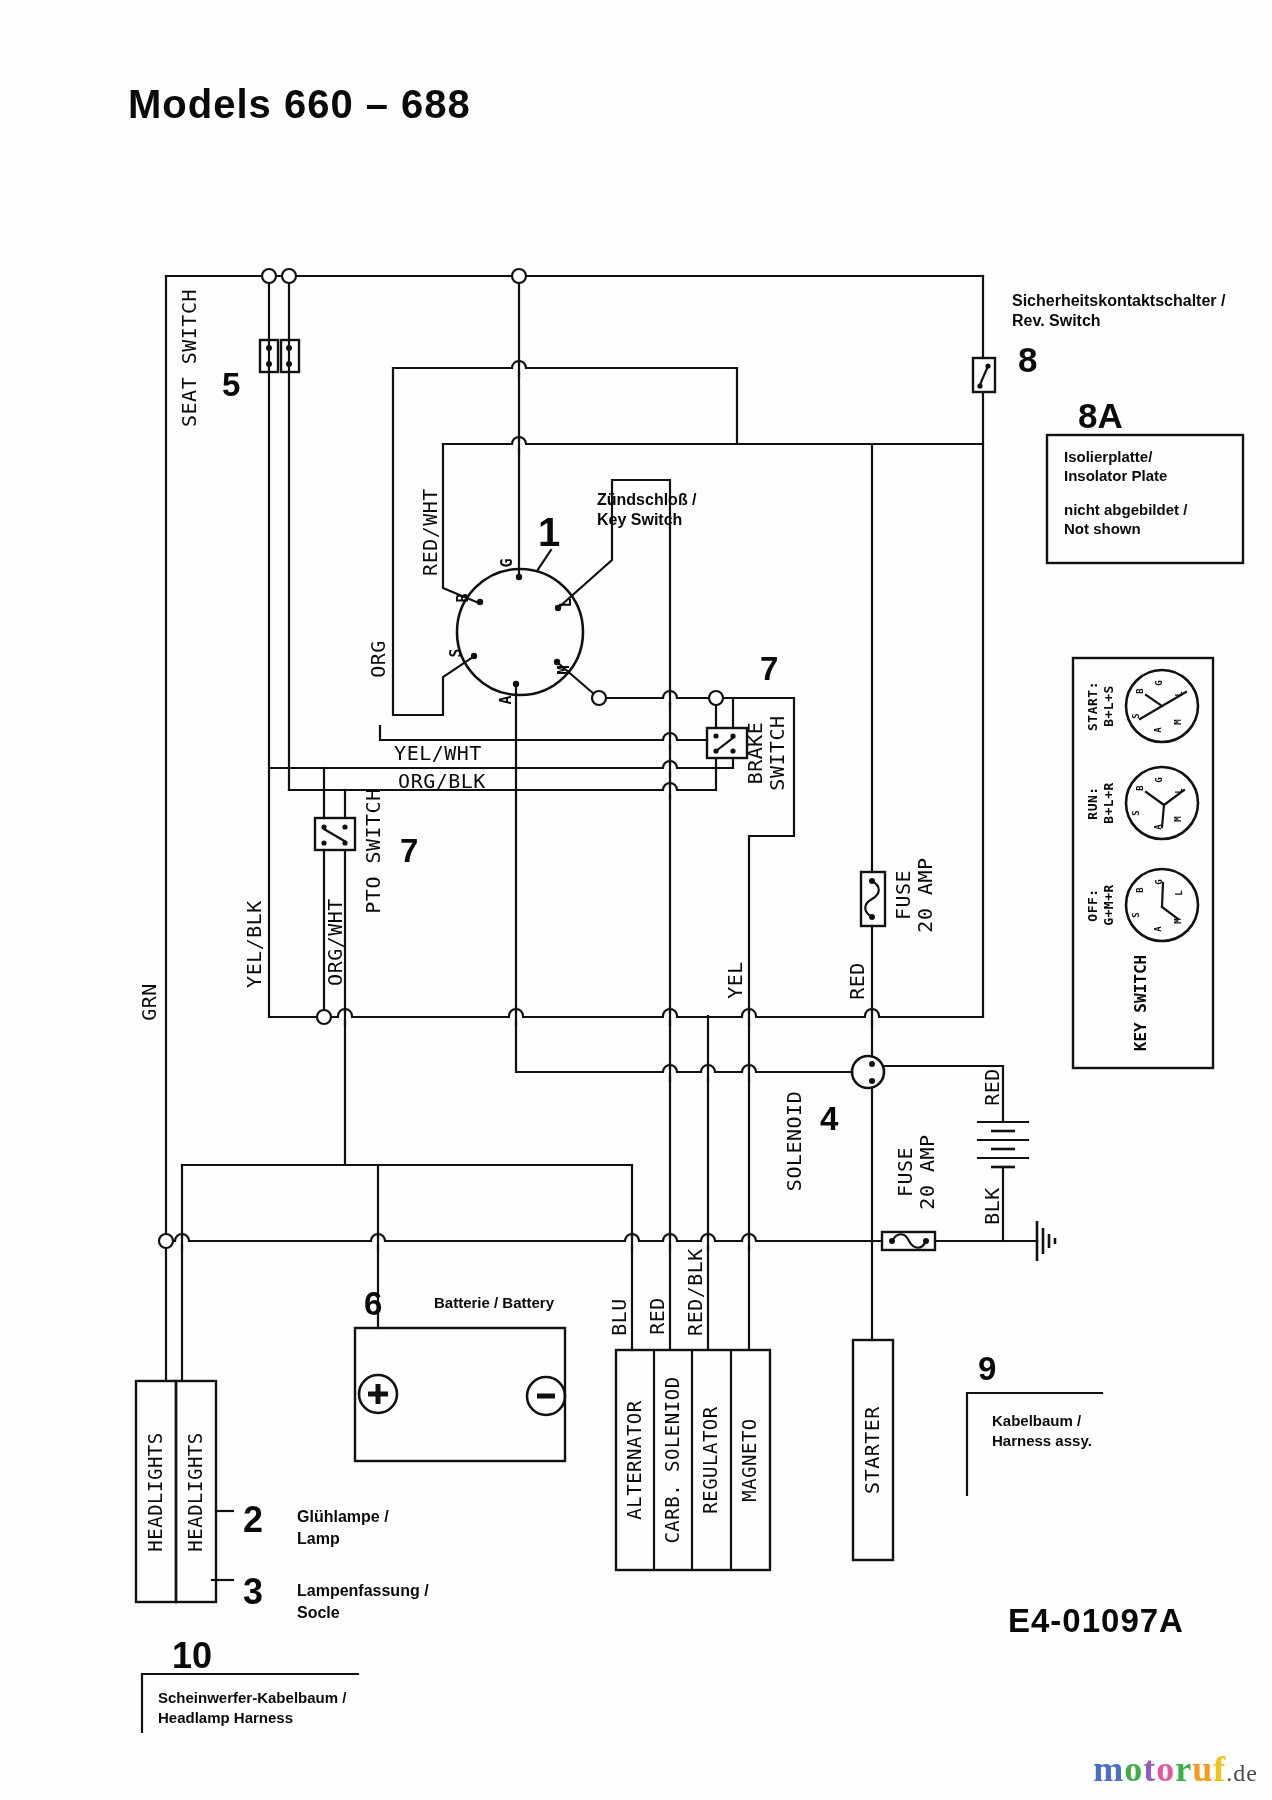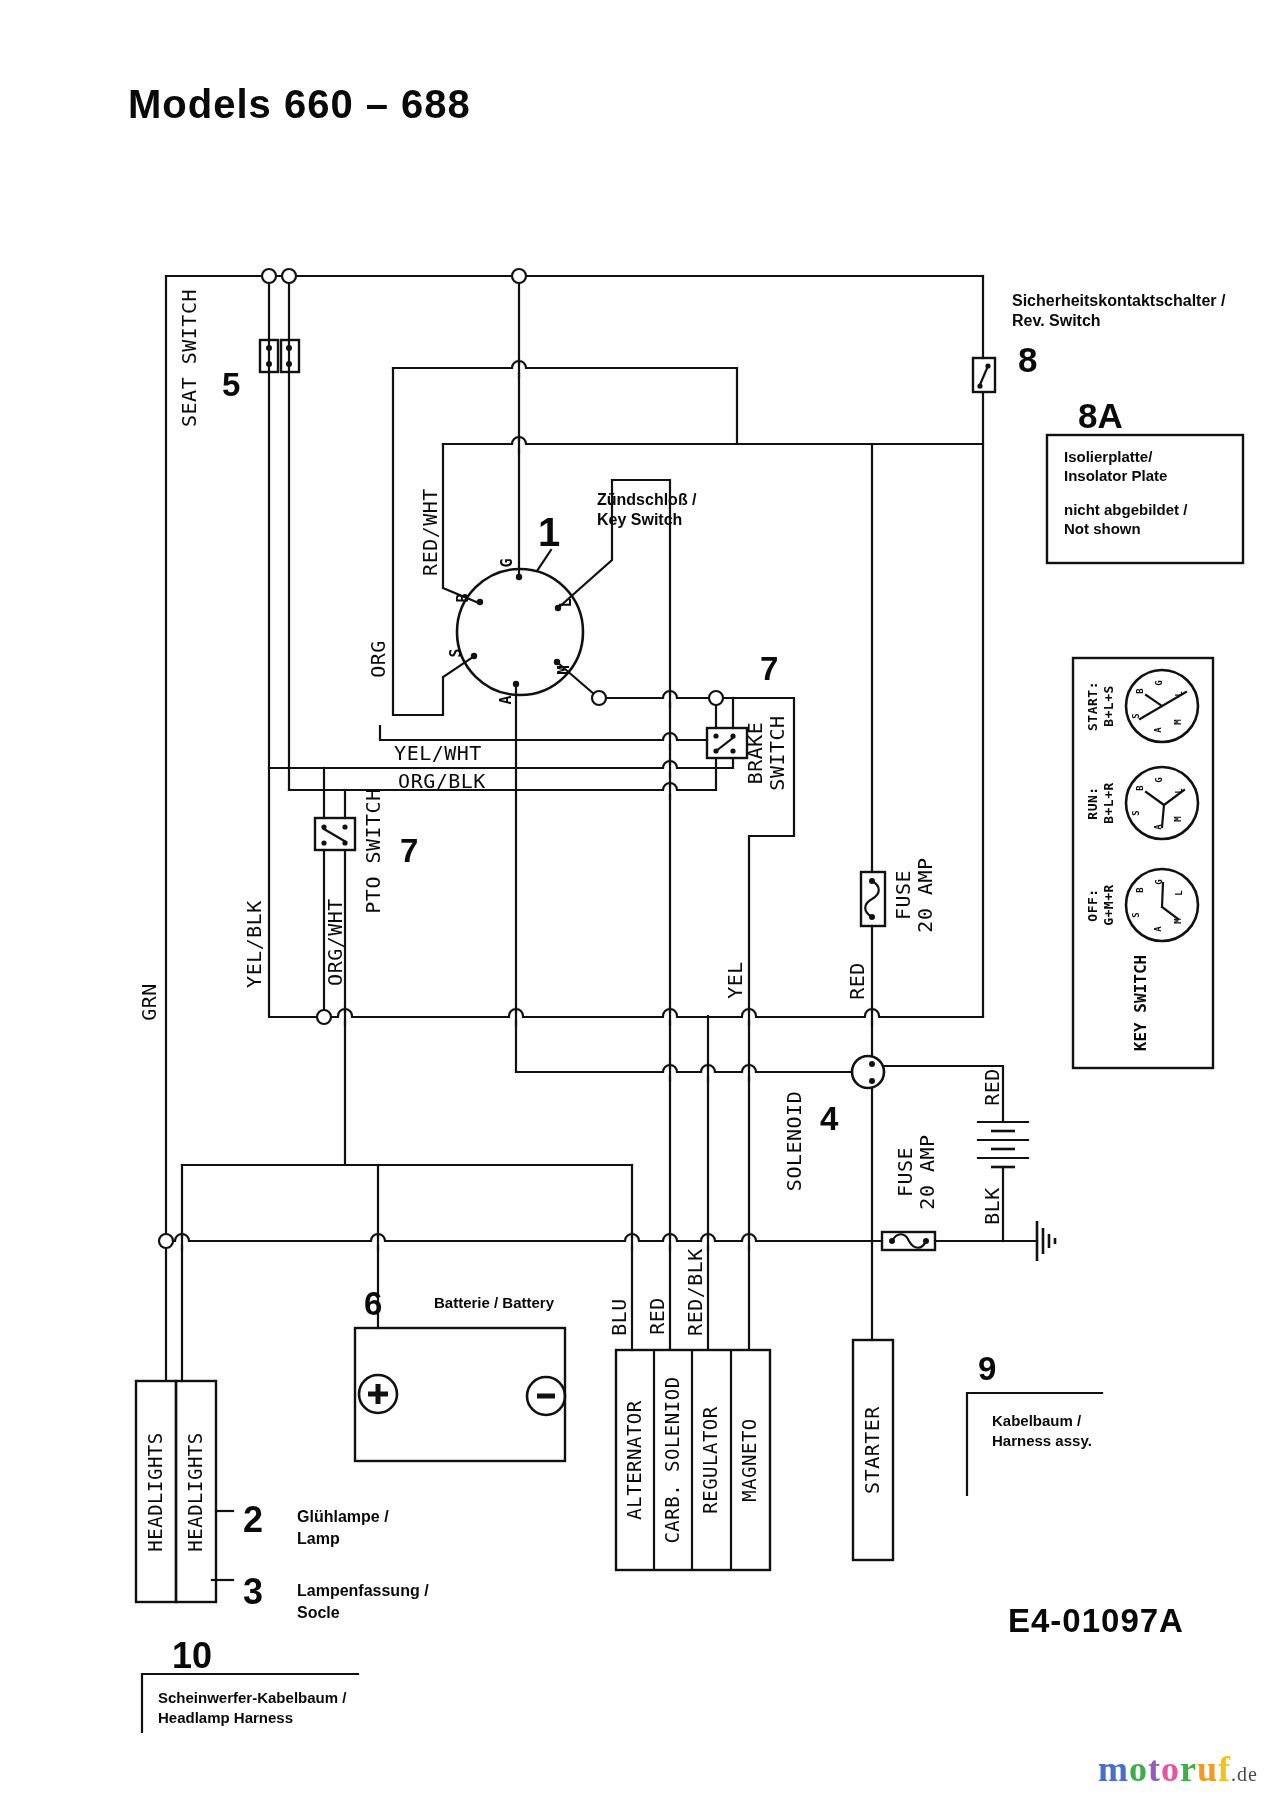--- a/index.html
+++ b/index.html
@@ -18,21 +18,21 @@
   .term{font-family:"DejaVu Sans Mono", monospace;font-size:15px;font-weight:bold;}
   .mterm{font-family:"DejaVu Sans Mono", monospace;font-size:9px;font-weight:bold;}
   .mlbl{font-family:"DejaVu Sans Mono", monospace;font-size:13px;font-weight:bold;letter-spacing:0.5px;}
   .num{font-weight:bold;font-size:33px;}
   .ann{font-weight:bold;font-size:16px;}
   .ann15{font-weight:bold;font-size:15px;}
   .ttl{font-weight:bold;font-size:40px;letter-spacing:1px;}
   .code{font-weight:bold;font-size:33px;letter-spacing:1px;}
   #watermark{position:absolute;right:14px;bottom:10px;font-family:"Liberation Serif", serif;
              font-size:36px;font-weight:bold;letter-spacing:1px;}
-  #watermark .de{font-size:20px;font-weight:normal;}
+  #watermark .de{font-size:24px;font-weight:normal;}
 </style>
 </head>
 <body>
 
 <div id="page">
 <svg width="1272" height="1800" viewBox="0 0 1272 1800">
 
   <g>
 
     <path class="w" d="M166,276 H983"></path>

